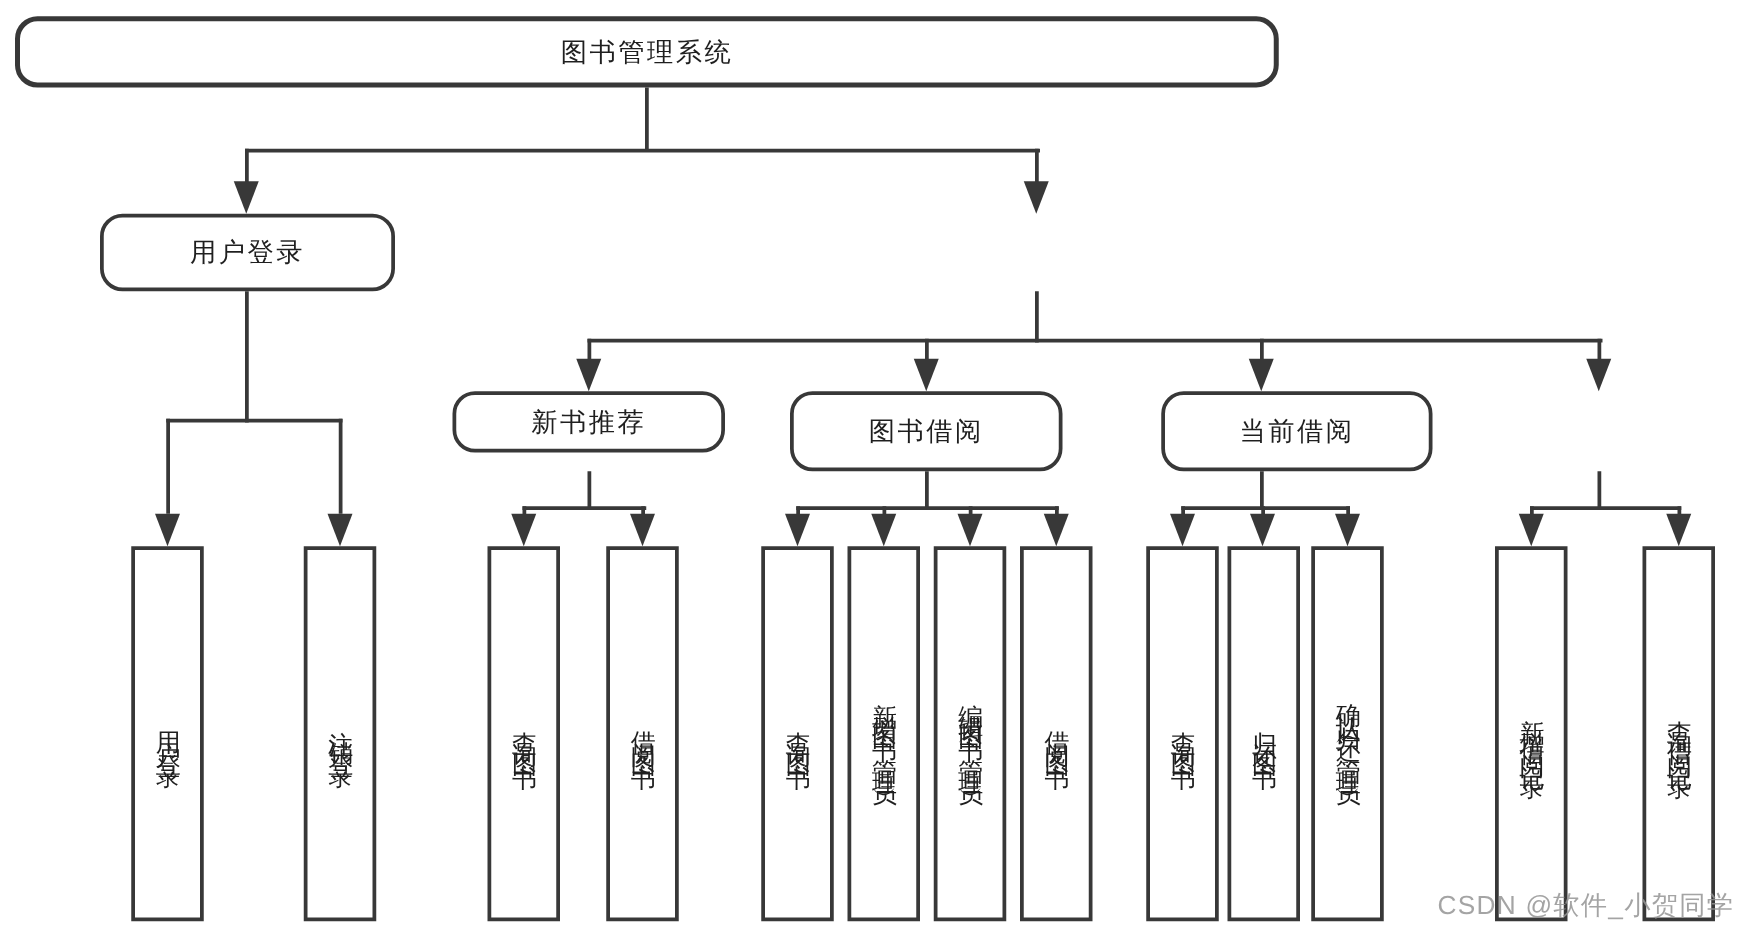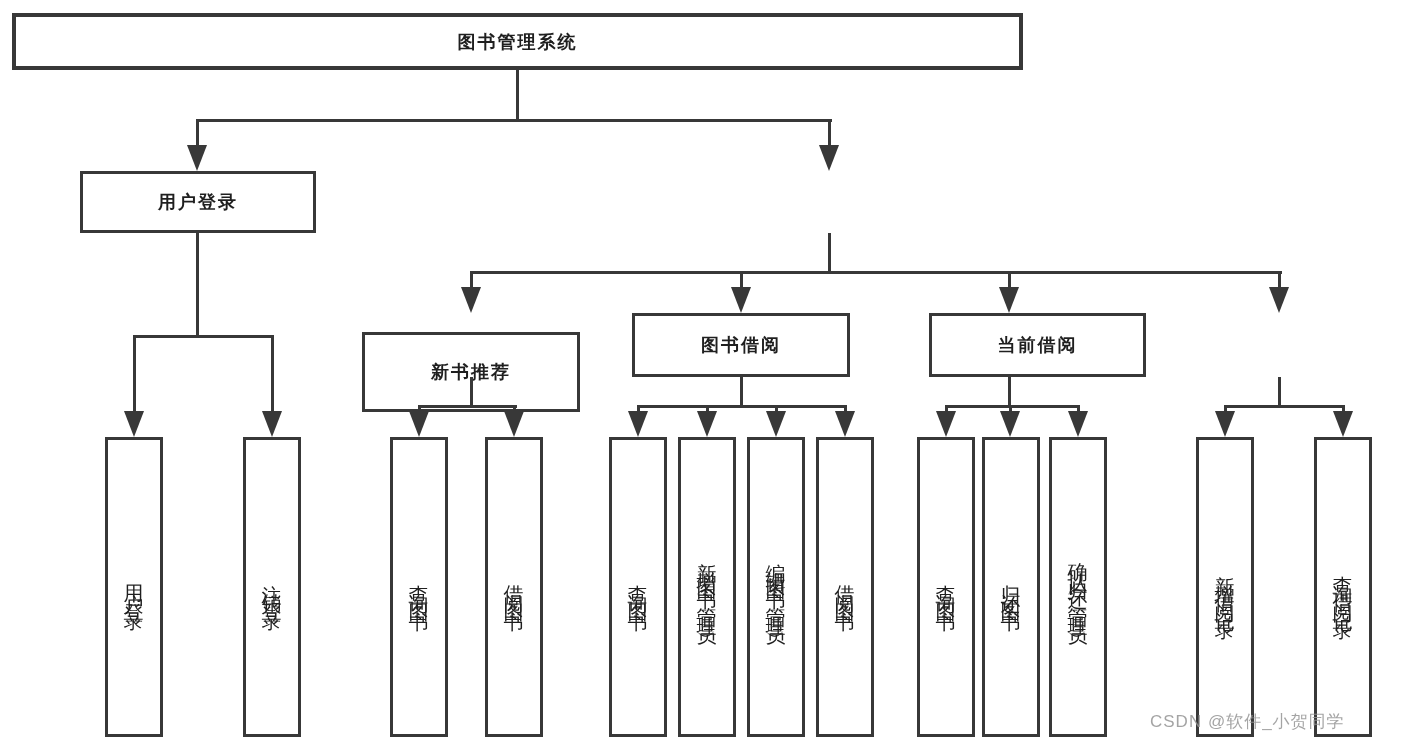--- a/index.html
+++ b/index.html
@@ -4,35 +4,35 @@
 <style>
   html,body{margin:0;padding:0;background:#ffffff;}
   .canvas{
     position:relative;width:1405px;height:747px;background:#ffffff;overflow:hidden;
     font-family:"Liberation Sans","DejaVu Sans",sans-serif;color:#1f1f1f;
   }
   .box{
     position:absolute;box-sizing:border-box;border:3px solid #383838;background:#ffffff;
     display:flex;align-items:center;justify-content:center;
   }
-  .hbox{font-size:18px;letter-spacing:2px;font-weight:700;}
+  .hbox{font-size:21px;letter-spacing:2px;font-weight:400;border-radius:18px;}
   .root{border-width:4px;}
   .vbox span{
     writing-mode:vertical-rl;text-orientation:mixed;
     font-size:20px;letter-spacing:9px;line-height:1;
   }
   .line{position:absolute;background:#383838;}
   .arrow{
     position:absolute;width:0;height:0;
     border-left:10px solid transparent;border-right:10px solid transparent;
     border-top:26px solid #383838;
   }
   .watermark{
     position:absolute;left:1150px;top:710px;z-index:5;
-    font-size:17px;letter-spacing:1px;color:rgba(148,148,148,0.85);white-space:nowrap;
+    font-size:21px;letter-spacing:1px;color:rgba(148,148,148,0.85);white-space:nowrap;
   }
 </style>
 </head>
 <body>
 
 <div class="canvas">
 
   <div class="box hbox root" style="left:12px;top:13px;width:1011px;height:57px;">图书管理系统</div>
 
   <div class="line" style="left:516px;top:70px;width:3px;height:51px;"></div>
@@ -55,21 +55,21 @@
   <div class="line" style="left:470px;top:271px;width:812px;height:3px;"></div>
   <div class="line" style="left:470px;top:271px;width:3px;height:18px;"></div>
   <div class="arrow" style="left:461px;top:287px;"></div>
   <div class="line" style="left:740px;top:271px;width:3px;height:18px;"></div>
   <div class="arrow" style="left:731px;top:287px;"></div>
   <div class="line" style="left:1008px;top:271px;width:3px;height:18px;"></div>
   <div class="arrow" style="left:999px;top:287px;"></div>
   <div class="line" style="left:1278px;top:271px;width:3px;height:18px;"></div>
   <div class="arrow" style="left:1269px;top:287px;"></div>
 
-  <div class="box hbox" style="left:362px;top:332px;width:218px;height:80px;">新书推荐</div>
+  <div class="box hbox" style="left:362px;top:313px;width:218px;height:49px;">新书推荐</div>
   <div class="box hbox" style="left:632px;top:313px;width:218px;height:64px;">图书借阅</div>
   <div class="box hbox" style="left:901px;top:313px;width:217px;height:64px;margin-left:28px;">当前借阅</div>
 
   <div class="line" style="left:470px;top:377px;width:3px;height:31px;"></div>
   <div class="line" style="left:418px;top:405px;width:99px;height:3px;"></div>
   <div class="line" style="left:418px;top:405px;width:3px;height:8px;"></div>
   <div class="arrow" style="left:409px;top:411px;"></div>
   <div class="line" style="left:513px;top:405px;width:3px;height:8px;"></div>
   <div class="arrow" style="left:504px;top:411px;"></div>
 

